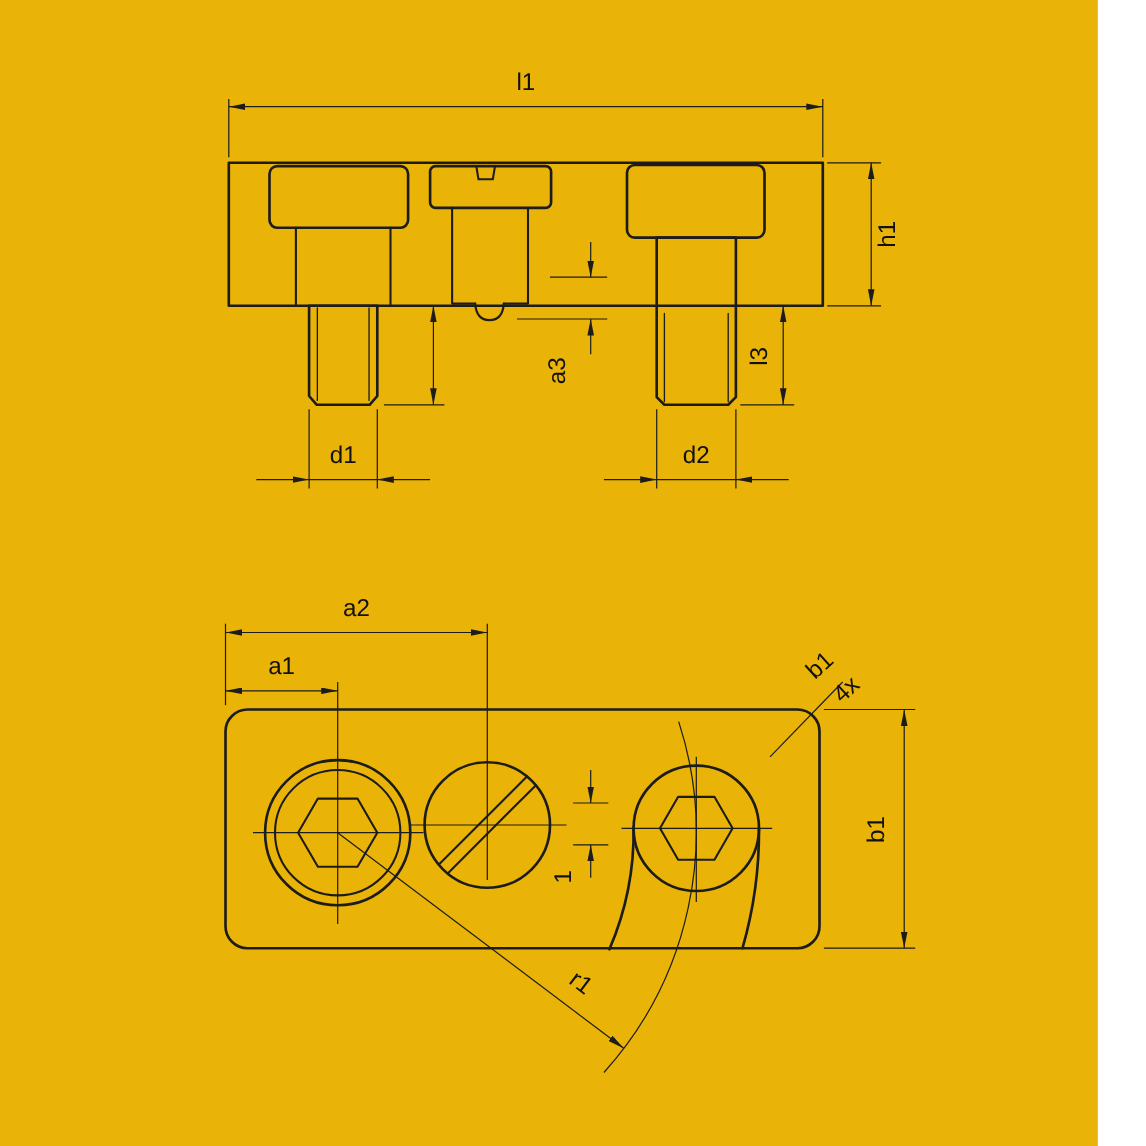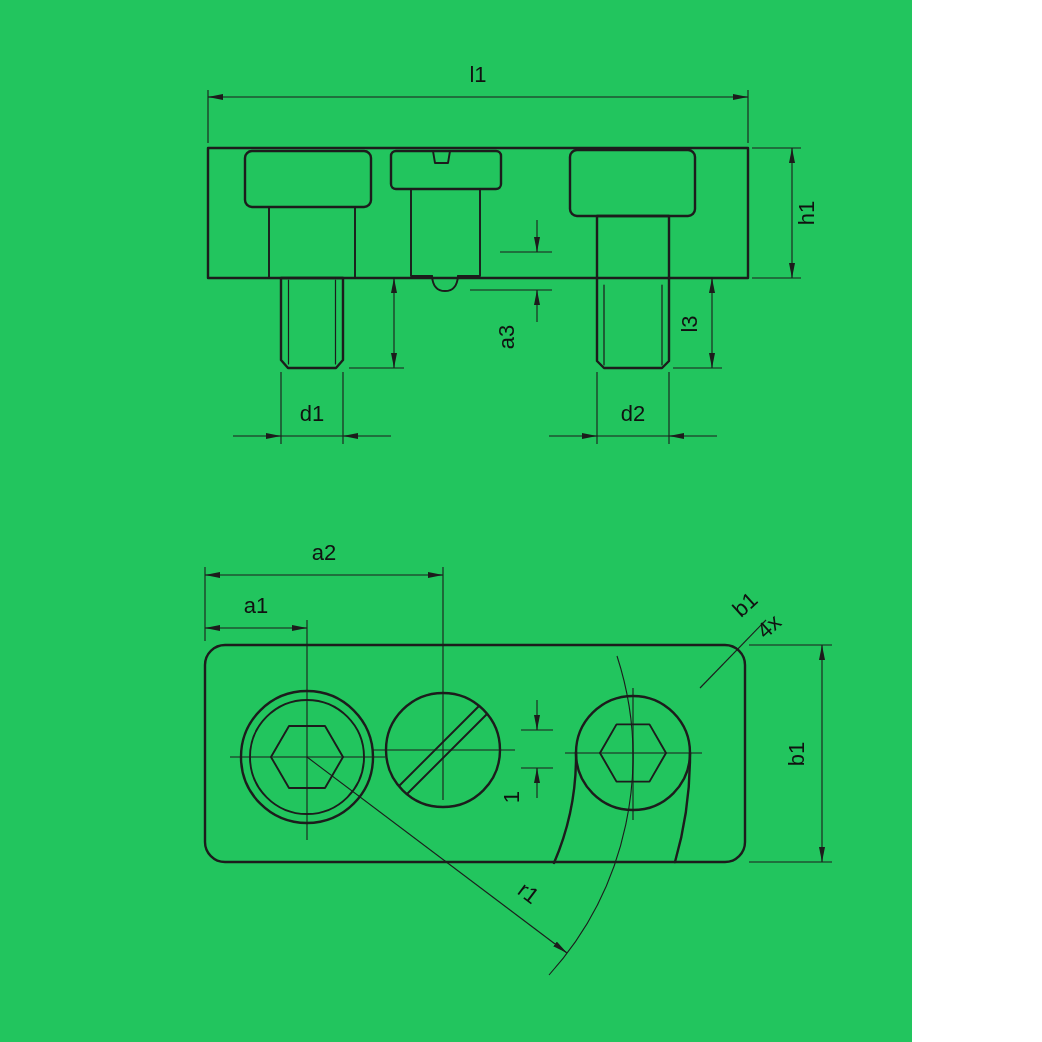--- a/index.html
+++ b/index.html
@@ -1,19 +1,19 @@
 <!DOCTYPE html>
 <html><head>
 <meta charset="utf-8">
 <style>
   html,body{margin:0;padding:0;background:#ffffff;}
   .canvas{
     position:relative;
-    width:912px;height:1042px;
-    background:#22c55e;
+    width:998px;height:1042px;
+    background:#eab308;
     font-family:"Liberation Sans", sans-serif;
   }
   svg{display:block;}
   .outline{fill:none;stroke:#1c1c1c;stroke-width:2.4;stroke-linejoin:round;stroke-linecap:round;}
   .medium {fill:none;stroke:#1c1c1c;stroke-width:1.9;stroke-linejoin:round;stroke-linecap:round;}
   .fine   {fill:none;stroke:#1c1c1c;stroke-width:1.2;stroke-linecap:round;}
   .thin   {fill:none;stroke:#1c1c1c;stroke-width:1.1;stroke-linecap:butt;}
   .dimtext{font-family:"Liberation Sans",sans-serif;font-size:22px;fill:#111111;}
   .anch{text-anchor:middle;}
 </style>

